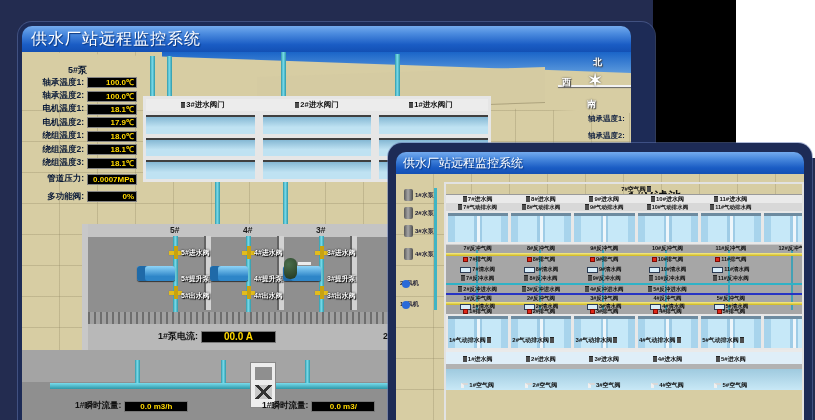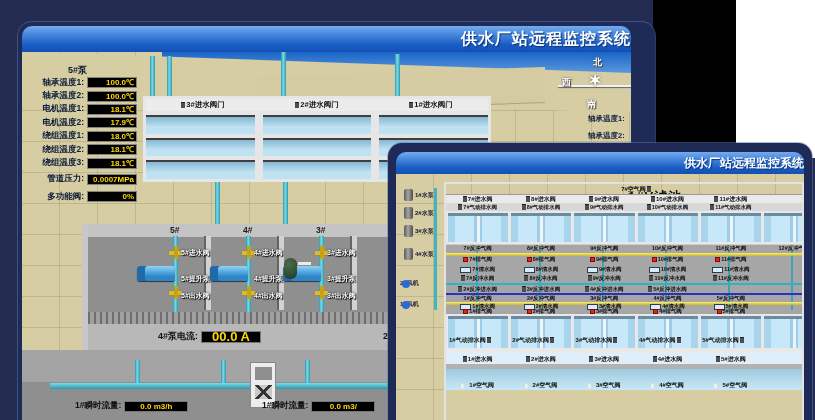--- a/index.html
+++ b/index.html
@@ -7,22 +7,22 @@
   .a{position:absolute;}
   #canvas{position:relative;width:815px;height:420px;background:#232c50;overflow:hidden;}
 
   
   .bg-black{left:653px;top:0;width:84px;height:145px;background:#000;}
   .bg-white{left:736px;top:0;width:79px;height:158px;background:#fff;}
 
   
   .win{background:#1d2b56;border-radius:14px 14px 0 0;box-shadow:0 0 0 1px rgba(96,118,178,.5);}
   .titlebar{position:relative;background:linear-gradient(#74abee,#4a8ade 30%,#1a5cc4 72%,#1350b4);
-    border-radius:10px 10px 0 0;color:#fff;font-weight:bold;display:flex;align-items:center;
-    text-shadow:1px 1px 1px #0a3478;justify-content:flex-end;}
+    border-radius:10px 10px 0 0;color:#fff;font-weight:normal;display:flex;align-items:center;
+    text-shadow:1px 1px 1px #0a3478;}
   .win-intake{left:18px;top:22px;width:637px;height:398px;padding:4px 24px 0 4px;z-index:1;}
   .win-intake .titlebar{height:26px;font-size:16px;padding-left:9px;letter-spacing:1px;}
   .win-filter{left:388px;top:143px;width:424px;height:277px;padding:9px 8px 0 8px;z-index:2;}
   .win-filter .titlebar{height:22px;font-size:12px;padding-left:7px;}
   .scene{position:relative;overflow:hidden;background:
     repeating-linear-gradient(90deg,transparent 0 37px,rgba(140,130,95,.30) 37px 38px),
     repeating-linear-gradient(0deg,transparent 0 30px,rgba(140,130,95,.30) 30px 31px),#d7cda3;}
   .win-intake .scene{height:368px;}
   .win-filter .scene{height:246px;}
 
@@ -86,22 +86,22 @@
   .bay-lbl{position:absolute;left:43px;font-size:7px;font-weight:bold;color:#fff;white-space:nowrap;
     text-shadow:0 0 2px #000,1px 1px 1px #000;}
   .l1{top:24px;} .l2{top:50px;} .l3{top:67px;}
   .tank{left:196px;top:34px;width:13px;height:21px;border-radius:6px;position:absolute;
     background:radial-gradient(circle at 35% 30%,#4a6e4c,#22361f);}
   .tank-pipe{left:210px;top:38px;width:13px;height:3px;background:#ececec;position:absolute;}
   .curr .ro{position:absolute;top:6px;display:flex;align-items:center;}
   .curr .ro:nth-child(1){left:70px;}
   .curr .ro:nth-child(2){left:295px;}
   .rlabel{font-size:9px;font-weight:bold;color:#111;white-space:nowrap;}
-  .rval{margin-left:3px;width:60px;height:12px;background:#000;border:1px solid #777;color:#ffd800;
-    font-size:13px;font-weight:bold;text-align:center;line-height:10px;}
+  .rval{margin-left:3px;width:75px;height:12px;background:#000;border:1px solid #777;color:#ffd800;
+    font-size:10px;font-weight:bold;text-align:center;line-height:10px;}
   .conn1{left:193px;top:130px;height:42px;}
   .conn2{left:261px;top:130px;height:42px;}
   .upipe-h{left:288px;top:178px;width:38px;height:5px;background:linear-gradient(#79dcec,#2e98a8);position:absolute;}
   .upipe-l{left:288px;top:178px;width:5px;height:13px;} .upipe-r{left:321px;top:178px;width:5px;height:13px;}
 
   
   .fwall{left:0;top:298px;width:609px;height:70px;background:linear-gradient(#a4a4a4 0 45%,#8f8f8f 45%);}
   .fpipe{left:28px;top:33px;width:524px;position:absolute;}
   .stub{position:absolute;top:10px;width:5px;height:24px;}
   .meter{left:228px;top:12px;width:26px;height:46px;background:#ededed;border:1px solid #888;position:absolute;}
@@ -318,21 +318,21 @@
             <span class="bay-lbl l1">3#进水阀</span>
             <span class="bay-lbl l2">3#提升泵</span>
             <span class="bay-lbl l3">3#出水阀</span>
           </div>
           </div>
         <div class="tank"></div>
         <div class="tank-pipe"></div>
         <div class="hatch"></div>
         <div class="proom-bar curr">
             <div class="ro">
-            <span class="rlabel">4#泵电流:</span>
+            <span class="rlabel">1#泵电流:</span>
             <span class="rval">00.0 A</span>
           </div>
             <div class="ro">
             <span class="rlabel">2#泵电流</span>
             <span class="rval"></span>
           </div>
           </div>
       </div>
 
       <div class="a fwall">

